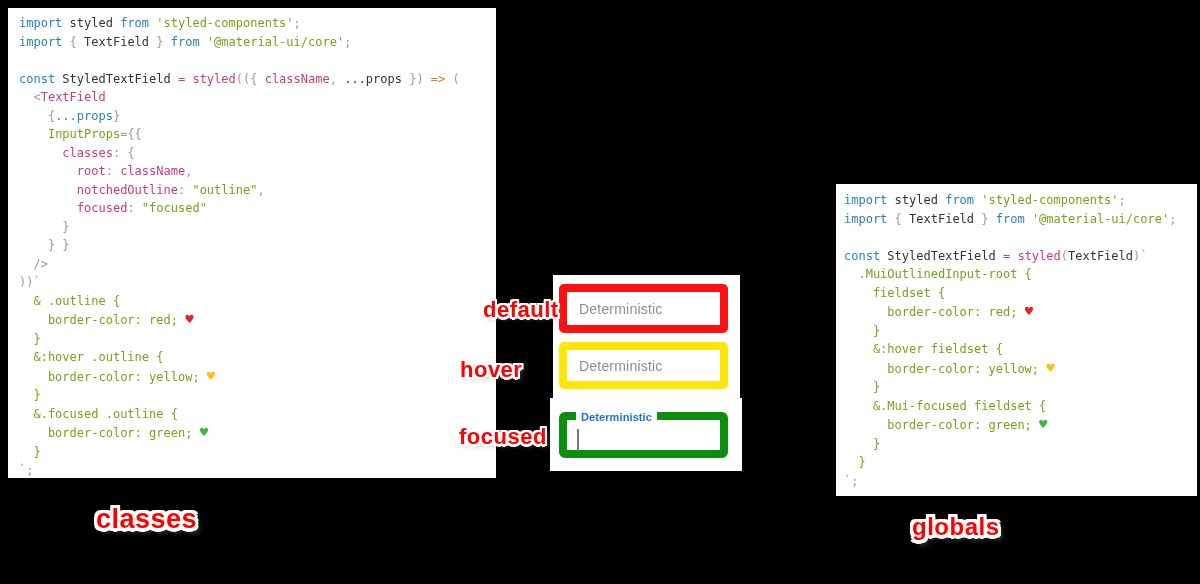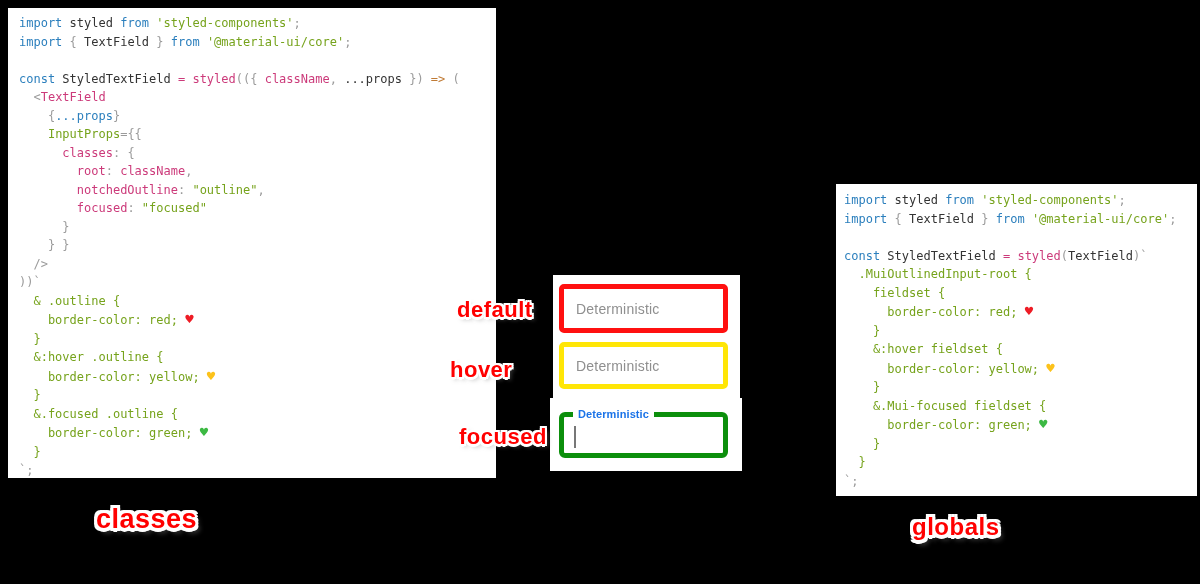--- a/index.html
+++ b/index.html
@@ -30,21 +30,21 @@
   .tok-hg { color: var(--hg); font-size: 14px; }
 
   
   #demo-upper-panel { left: 553px; top: 275px; width: 187px; height: 123px; }
   #demo-lower-panel { left: 550px; top: 398px; width: 192px; height: 73px; }
 
   .tf {
     position: absolute;
     background: #fff;
     border-radius: 5px;
-    border: 5px solid #eab308;
+    border: 8px solid #eab308;
   }
   #tf-default { left: 559px; top: 284px; width: 169px; height: 49px; }
   #tf-hover   { left: 559px; top: 342px; width: 169px; height: 47px; }
   #tf-focused { left: 559px; top: 412px; width: 169px; height: 46px; border-radius: 6px; }
 
   .tf-placeholder {
     position: absolute; left: 12px; top: 50%; transform: translateY(-50%);
     font-size: 14px; color: #8f8f8f; letter-spacing: 0.2px;
   }
   .notch-label {
@@ -62,22 +62,22 @@
     position: absolute;
     font-weight: bold;
     color: var(--ann);
     z-index: 10;
     letter-spacing: 0.5px;
     text-shadow:
       -2px -2px 0 #fff, 2px -2px 0 #fff, -2px 2px 0 #fff, 2px 2px 0 #fff,
       -2px 0 0 #fff, 2px 0 0 #fff, 0 -2px 0 #fff, 0 2px 0 #fff,
       0 3px 0 #fff, 3px 3px 4px rgba(130,130,130,0.55);
   }
-  #ann-default { left: 457px; top: 297px; font-size: 22px; text-align: right; }
-  #ann-hover   { left: 450px; top: 357px; font-size: 22px; }
+  #ann-default { left: 483px; top: 297px; font-size: 22px; text-align: right; }
+  #ann-hover   { left: 460px; top: 357px; font-size: 22px; }
   #ann-focused { left: 459px; top: 424px; font-size: 22px; }
   #ann-classes { left: 96px;  top: 504px; font-size: 27px;
       text-shadow:
       -3px -3px 0 #fff, 3px -3px 0 #fff, -3px 3px 0 #fff, 3px 3px 0 #fff,
       -3px 0 0 #fff, 3px 0 0 #fff, 0 -3px 0 #fff, 0 3px 0 #fff,
       0 4px 0 #fff, 4px 5px 5px rgba(130,130,130,0.6); }
   #ann-globals { left: 912px; top: 513px; font-size: 24px;
       text-shadow:
       -3px -3px 0 #fff, 3px -3px 0 #fff, -3px 3px 0 #fff, 3px 3px 0 #fff,
       -3px 0 0 #fff, 3px 0 0 #fff, 0 -3px 0 #fff, 0 3px 0 #fff,

